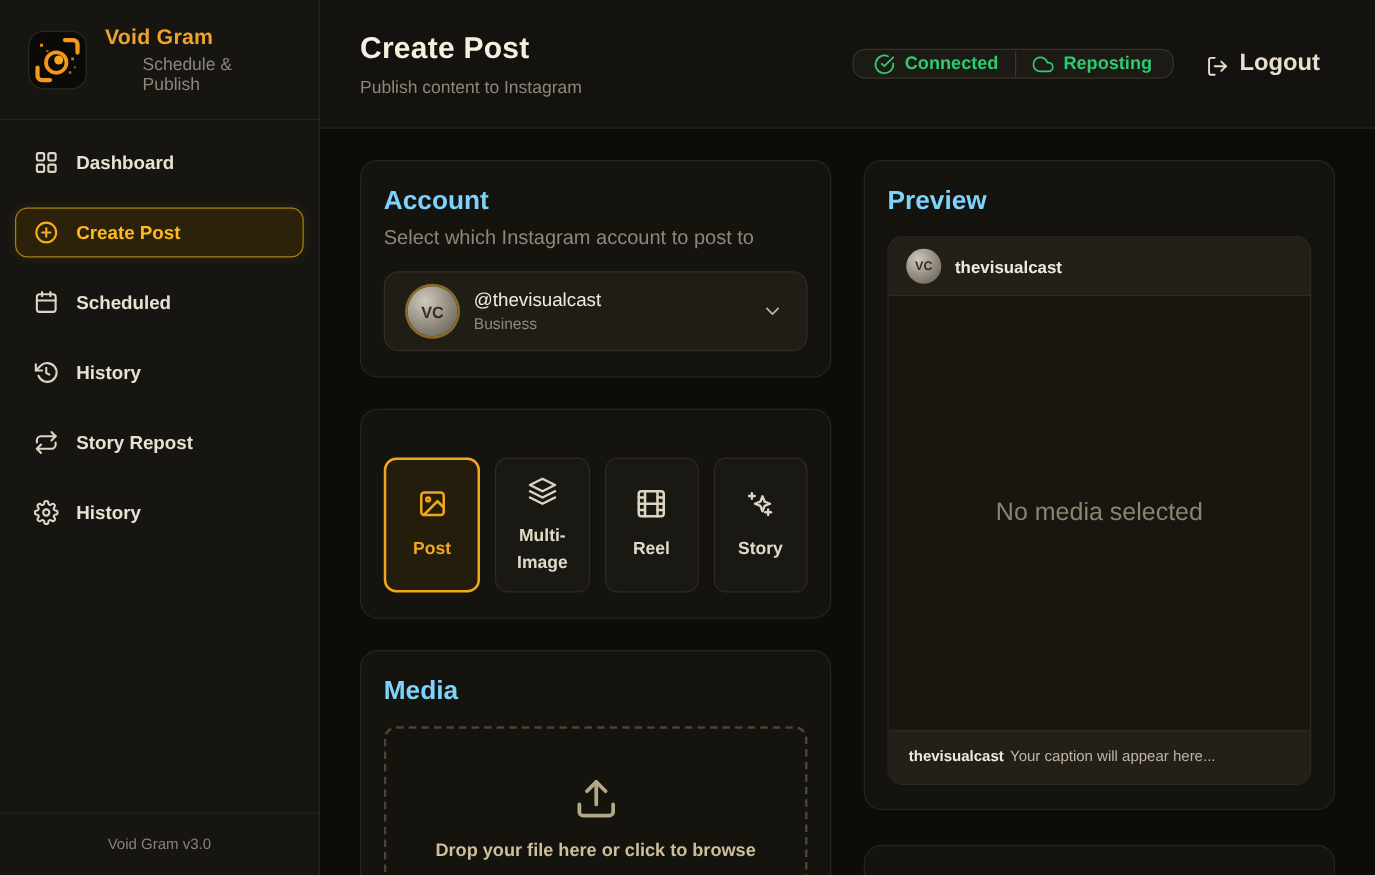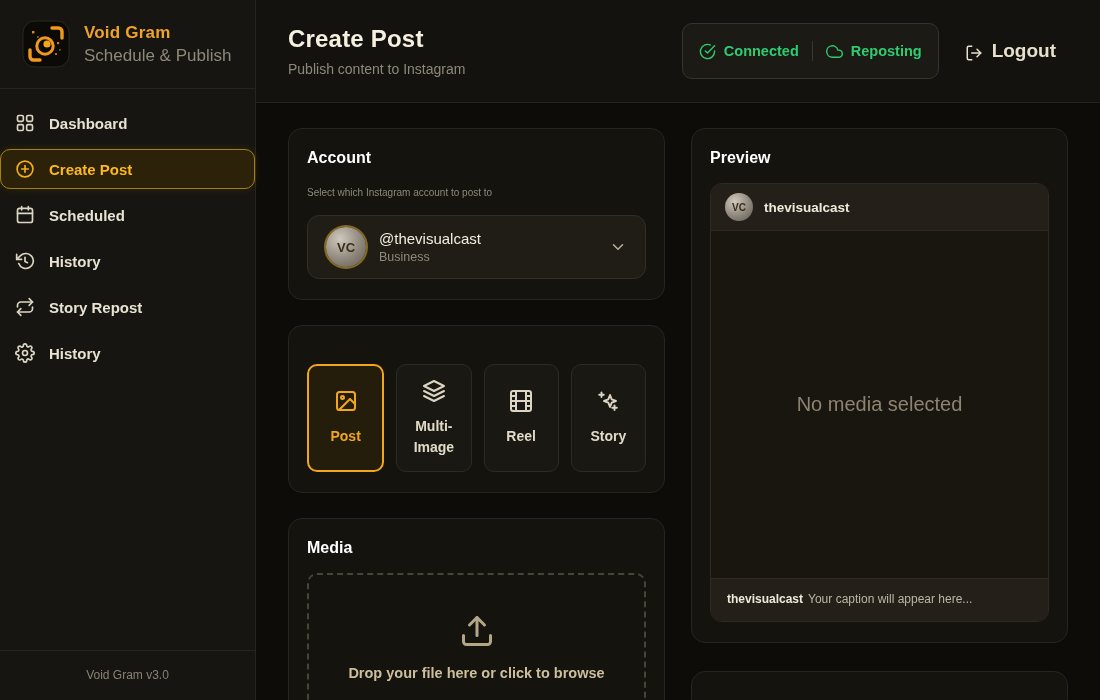--- a/index.html
+++ b/index.html
@@ -19,23 +19,23 @@
     border-right:1px solid #272420;
     display:flex; flex-direction:column;
   }
   .logo-block {
     display:flex; align-items:center; gap:14px;
     padding:20px 22px 20px 22px;
     border-bottom:1px solid #272420;
   }
   .logo-mark { width:48px; height:48px; flex:none; }
   .app-name { font-size:17px; font-weight:bold; color:#f0a32a; letter-spacing:.2px; }
-  .app-tagline { font-size:17px; color:#8f8878; margin-top:3px; }
-
-  .nav { flex:1; padding:14px 0; display:flex; flex-direction:column; gap:6px; }
+  .app-tagline { font-size:14px; color:#8f8878; margin-top:3px;margin-left:30px; }
+
+  .nav { flex:1; padding:14px 12px; display:flex; flex-direction:column; gap:16px; }
   .nav-item {
     display:flex; align-items:center; gap:14px;
     height:40px; padding:0 14px;
     border:1px solid transparent; border-radius:10px;
     color:#e9e2d2; font-size:15px; font-weight:600;
     cursor:pointer;
   }
   .nav-item .nicon { width:20px; height:20px; color:#ded6c4; flex:none; }
   .nav-item.active {
     background:#2b2209;
@@ -62,21 +62,21 @@
     padding:0 44px 0 32px;
   }
   .page-title { font-size:24px; font-weight:bold; color:#f6f0e1; letter-spacing:.2px; }
   .page-subtitle { font-size:14px; color:#8f887a; margin-top:8px; }
   .topbar-right { margin-left:auto; display:flex; align-items:center; gap:26px; }
   .status-group {
     display:flex; align-items:center; gap:13px;
     background:#1c1a14;
     border:1px solid #37332a;
     border-radius:10px;
-    padding:0 16px; height:56px;
+    padding:0 16px; height:24px;
   }
   .badge { display:flex; align-items:center; gap:8px; color:#2ecc71; font-size:14.5px; font-weight:600; }
   .badge .bicon { width:17px; height:17px; color:#2ecc71; }
   .vdivider { width:1px; height:20px; background:#3c382e; }
   .logout-btn {
     display:flex; align-items:flex-end; gap:9px;
     background:none; border:none; cursor:pointer;
     color:#e8e0cc; font-size:19px; font-weight:600;
     font-family:"Liberation Sans", sans-serif;
   }
@@ -89,22 +89,22 @@
   }
   .col { width:377px; flex:none; display:flex; flex-direction:column; }
 
   .card {
     background:#15130e;
     border:1px solid #282520;
     border-radius:14px;
     padding:20px 18px;
     margin-bottom:25px;
   }
-  .card-title { font-size:16px; font-weight:bold; color:#ffffff; }
-  .card-subtitle { font-size:10px; color:#8f887a; margin-top:20px; }
+  .card-title { font-size:21px; font-weight:bold; color:#7dd3fc; }
+  .card-subtitle { font-size:16px; color:#8f887a; margin-top:9px; }
 
   
   .account-select {
     margin-top:17px;
     background:#201d17;
     border:1px solid #322e26;
     border-radius:12px;
     height:64px;
     display:flex; align-items:center; gap:13px;
     padding:0 18px; cursor:pointer;

